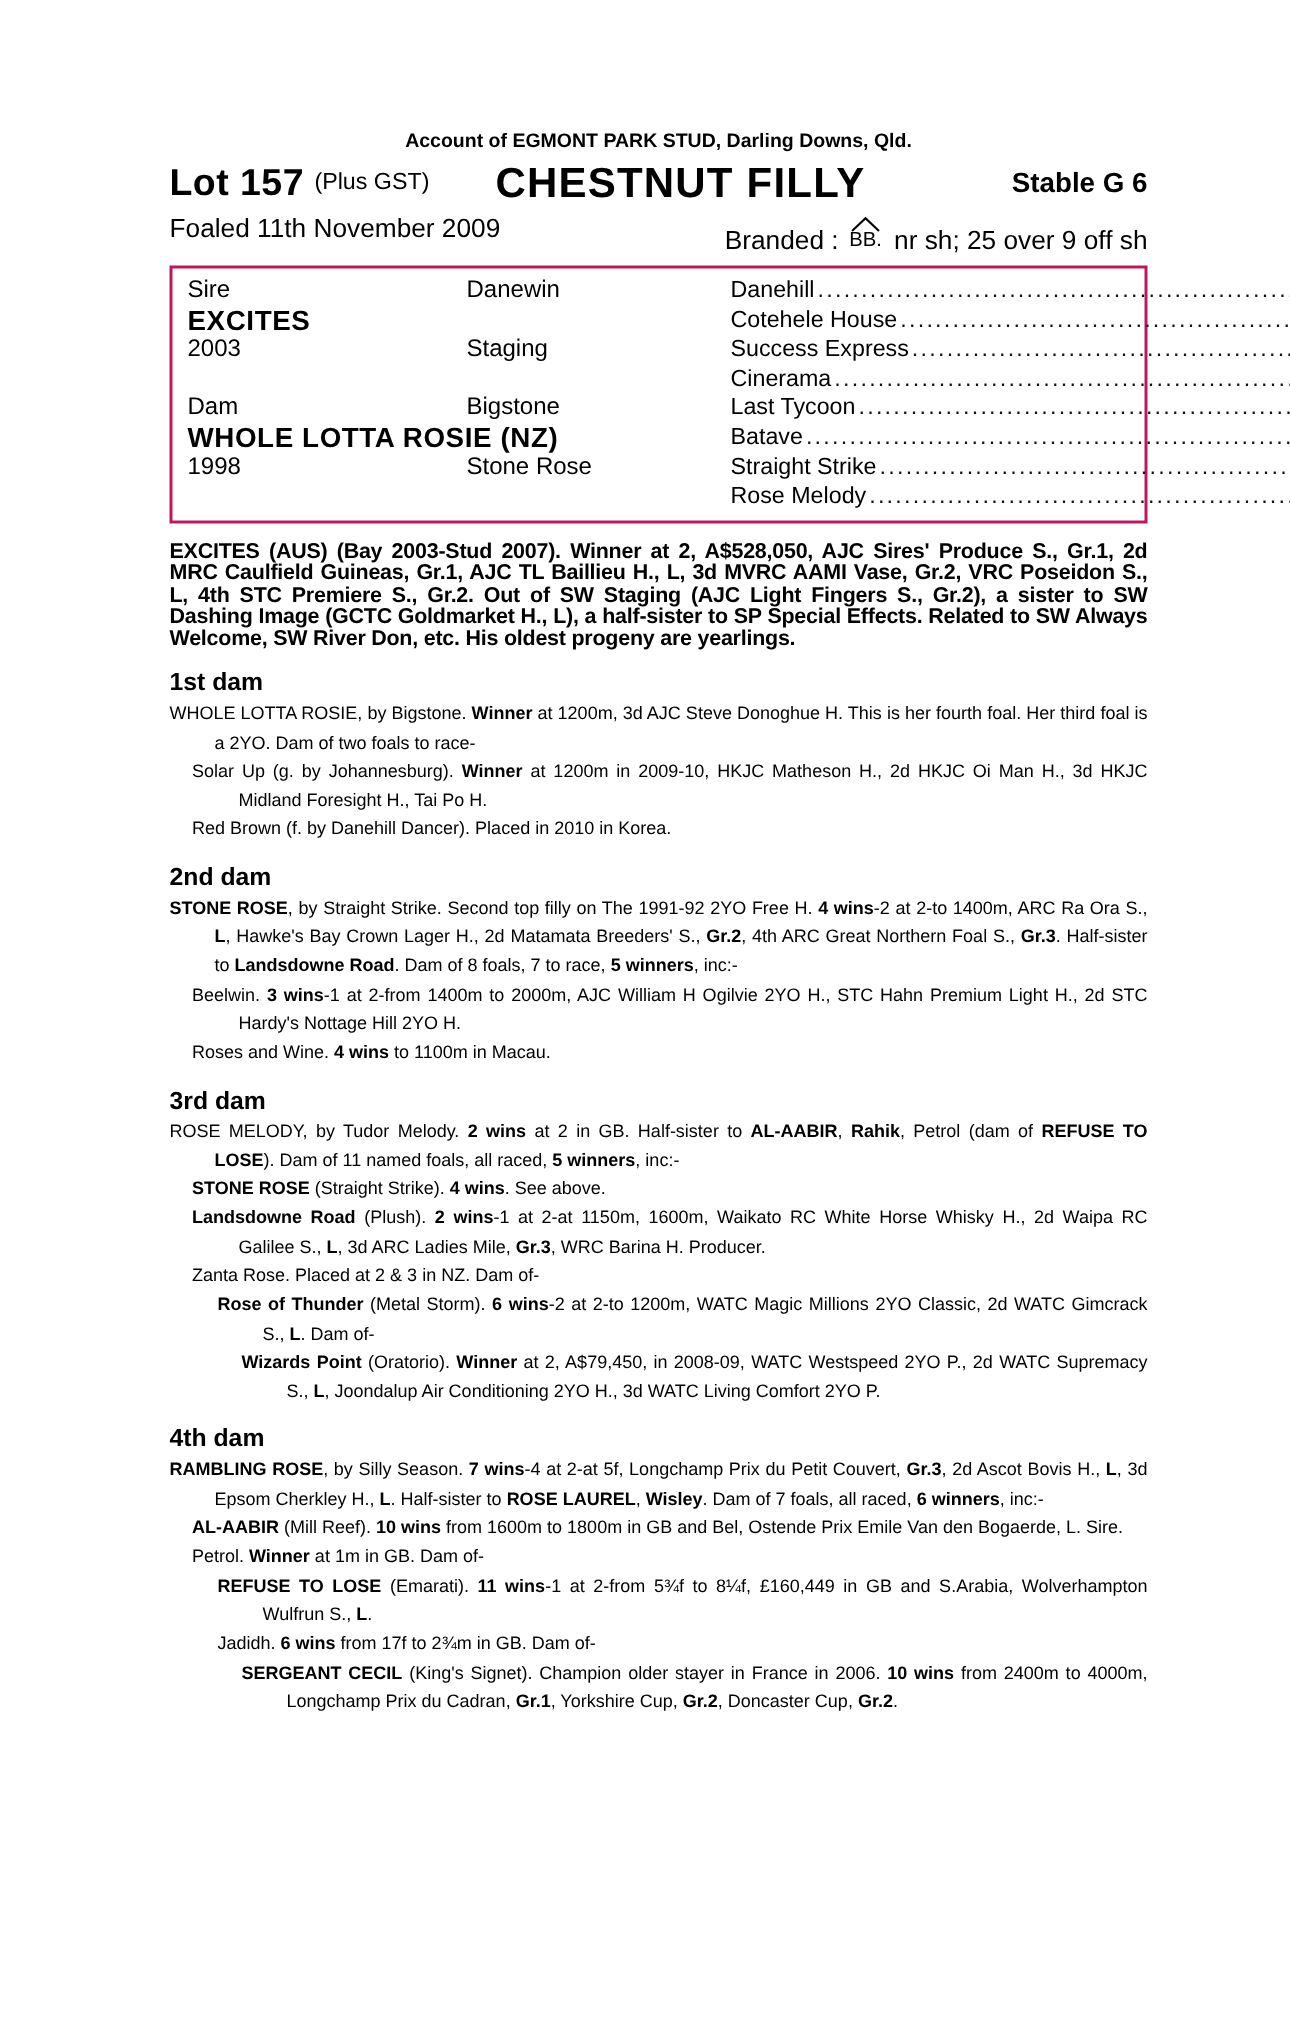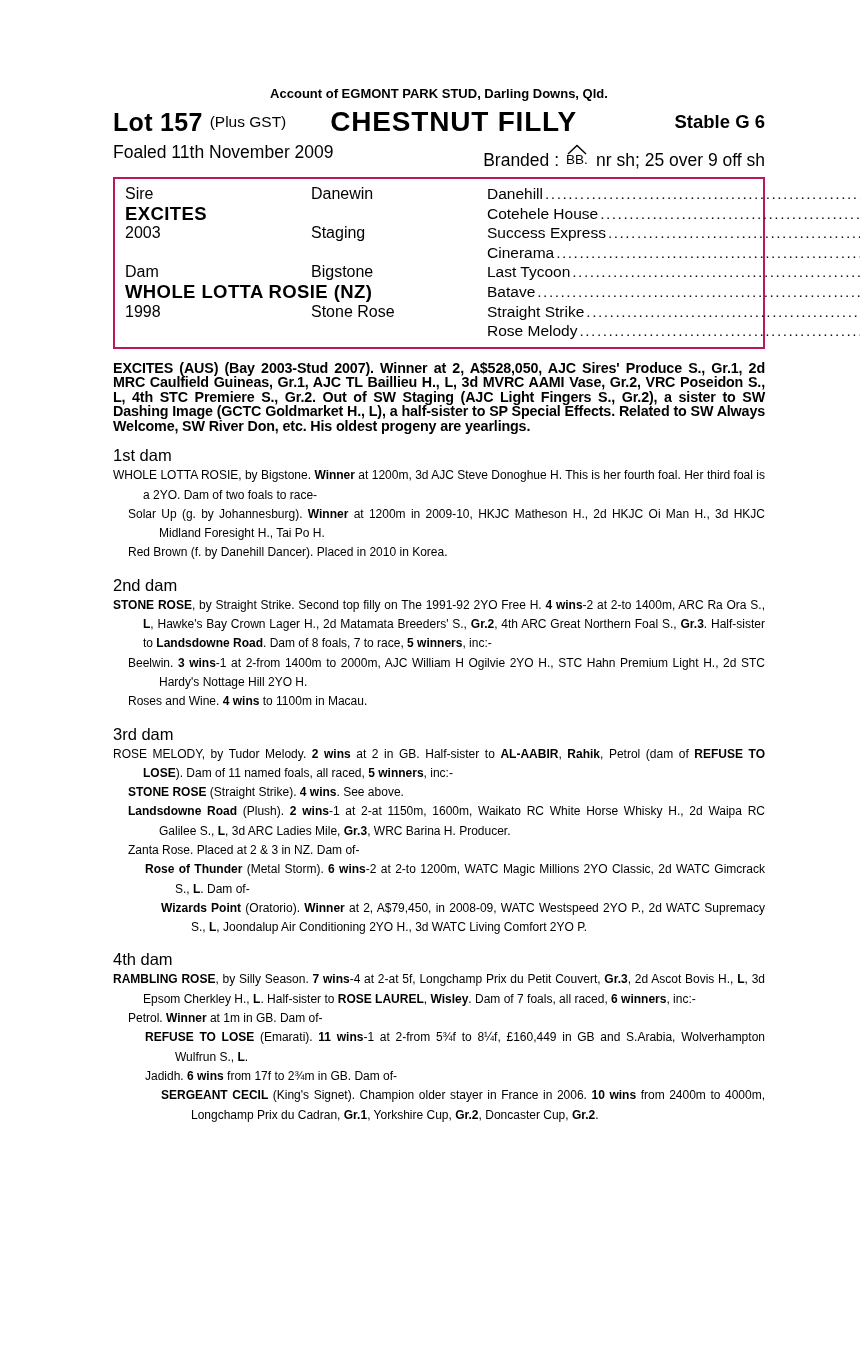--- a/index.html
+++ b/index.html
@@ -36,21 +36,21 @@
   .anc-leader { flex:1 1 auto; overflow:hidden; white-space:nowrap; margin:0 2px; min-width:8px; }
   .anc-leader::after { content:"......................................................................"; letter-spacing:1.5px; color:#111; }
 
   
   .sire-para {
     margin:12px 0 0 0; font-weight:bold; font-size:14.3px; line-height:14.5px;
     text-align:justify; letter-spacing:-0.15px;
   }
 
   
-  .dam-heading { font-weight:normal; font-size:16.5px; line-height:19px; margin-top:13px; margin-bottom:1px; }
+  .dam-heading { font-weight:bold; font-size:16.5px; line-height:19px; margin-top:13px; margin-bottom:1px; }
   .para { margin:0; font-size:12px; line-height:19.3px; text-align:justify; }
   .b { font-weight:bold; }
   .lv0 { padding-left:30px; text-indent:-30px; }
   .lv1 { padding-left:46px; text-indent:-31px; }
   .lv2 { padding-left:62px; text-indent:-30px; }
   .lv3 { padding-left:78px; text-indent:-30px; }
 </style>
 </head>
 <body>
 
@@ -139,19 +139,20 @@
       <p class="para lv1"><span>Roses and Wine. </span><span class="b">4 wins</span><span> to 1100m in Macau.</span></p>
       <div class="dam-heading">3rd dam</div>
       <p class="para lv0"><span>ROSE MELODY, by Tudor Melody. </span><span class="b">2 wins</span><span> at 2 in GB. Half-sister to </span><span class="b">AL-AABIR</span><span>, </span><span class="b">Rahik</span><span>, Petrol (dam of </span><span class="b">REFUSE TO LOSE</span><span>). Dam of 11 named foals, all raced, </span><span class="b">5 winners</span><span>, inc:-</span></p>
       <p class="para lv1"><span class="b">STONE ROSE</span><span> (Straight Strike). </span><span class="b">4 wins</span><span>. See above.</span></p>
       <p class="para lv1"><span class="b">Landsdowne Road</span><span> (Plush). </span><span class="b">2 wins</span><span>-1 at 2-at 1150m, 1600m, Waikato RC White Horse Whisky H., 2d Waipa RC Galilee S., </span><span class="b">L</span><span>, 3d ARC Ladies Mile, </span><span class="b">Gr.3</span><span>, WRC Barina H. Producer.</span></p>
       <p class="para lv1"><span>Zanta Rose. Placed at 2 &amp; 3 in NZ. Dam of-</span></p>
       <p class="para lv2"><span class="b">Rose of Thunder</span><span> (Metal Storm). </span><span class="b">6 wins</span><span>-2 at 2-to 1200m, WATC Magic Millions 2YO Classic, 2d WATC Gimcrack S., </span><span class="b">L</span><span>. Dam of-</span></p>
       <p class="para lv3"><span class="b">Wizards Point</span><span> (Oratorio). </span><span class="b">Winner</span><span> at 2, A$79,450, in 2008-09, WATC Westspeed 2YO P., 2d WATC Supremacy S., </span><span class="b">L</span><span>, Joondalup Air Conditioning 2YO H., 3d WATC Living Comfort 2YO P.</span></p>
       <div class="dam-heading">4th dam</div>
       <p class="para lv0"><span class="b">RAMBLING ROSE</span><span>, by Silly Season. </span><span class="b">7 wins</span><span>-4 at 2-at 5f, Longchamp Prix du Petit Couvert, </span><span class="b">Gr.3</span><span>, 2d Ascot Bovis H., </span><span class="b">L</span><span>, 3d Epsom Cherkley H., </span><span class="b">L</span><span>. Half-sister to </span><span class="b">ROSE LAUREL</span><span>, </span><span class="b">Wisley</span><span>. Dam of 7 foals, all raced, </span><span class="b">6 winners</span><span>, inc:-</span></p>
+      <p class="para lv1"><span class="b">AL-AABIR</span><span> (Mill Reef). </span><span class="b">10 wins</span><span> from 1600m to 1800m in GB and Bel, Ostende Prix Emile Van den Bogaerde, L. Sire.</span></p>
       <p class="para lv1"><span>Petrol. </span><span class="b">Winner</span><span> at 1m in GB. Dam of-</span></p>
       <p class="para lv2"><span class="b">REFUSE TO LOSE</span><span> (Emarati). </span><span class="b">11 wins</span><span>-1 at 2-from 5¾f to 8¼f, £160,449 in GB and S.Arabia, Wolverhampton Wulfrun S., </span><span class="b">L</span><span>.</span></p>
       <p class="para lv2"><span>Jadidh. </span><span class="b">6 wins</span><span> from 17f to 2¾m in GB. Dam of-</span></p>
       <p class="para lv3"><span class="b">SERGEANT CECIL</span><span> (King's Signet). Champion older stayer in France in 2006. </span><span class="b">10 wins</span><span> from 2400m to 4000m, Longchamp Prix du Cadran, </span><span class="b">Gr.1</span><span>, Yorkshire Cup, </span><span class="b">Gr.2</span><span>, Doncaster Cup, </span><span class="b">Gr.2</span><span>.</span></p>
     </div>
 
 </div>
 
 </body></html>

